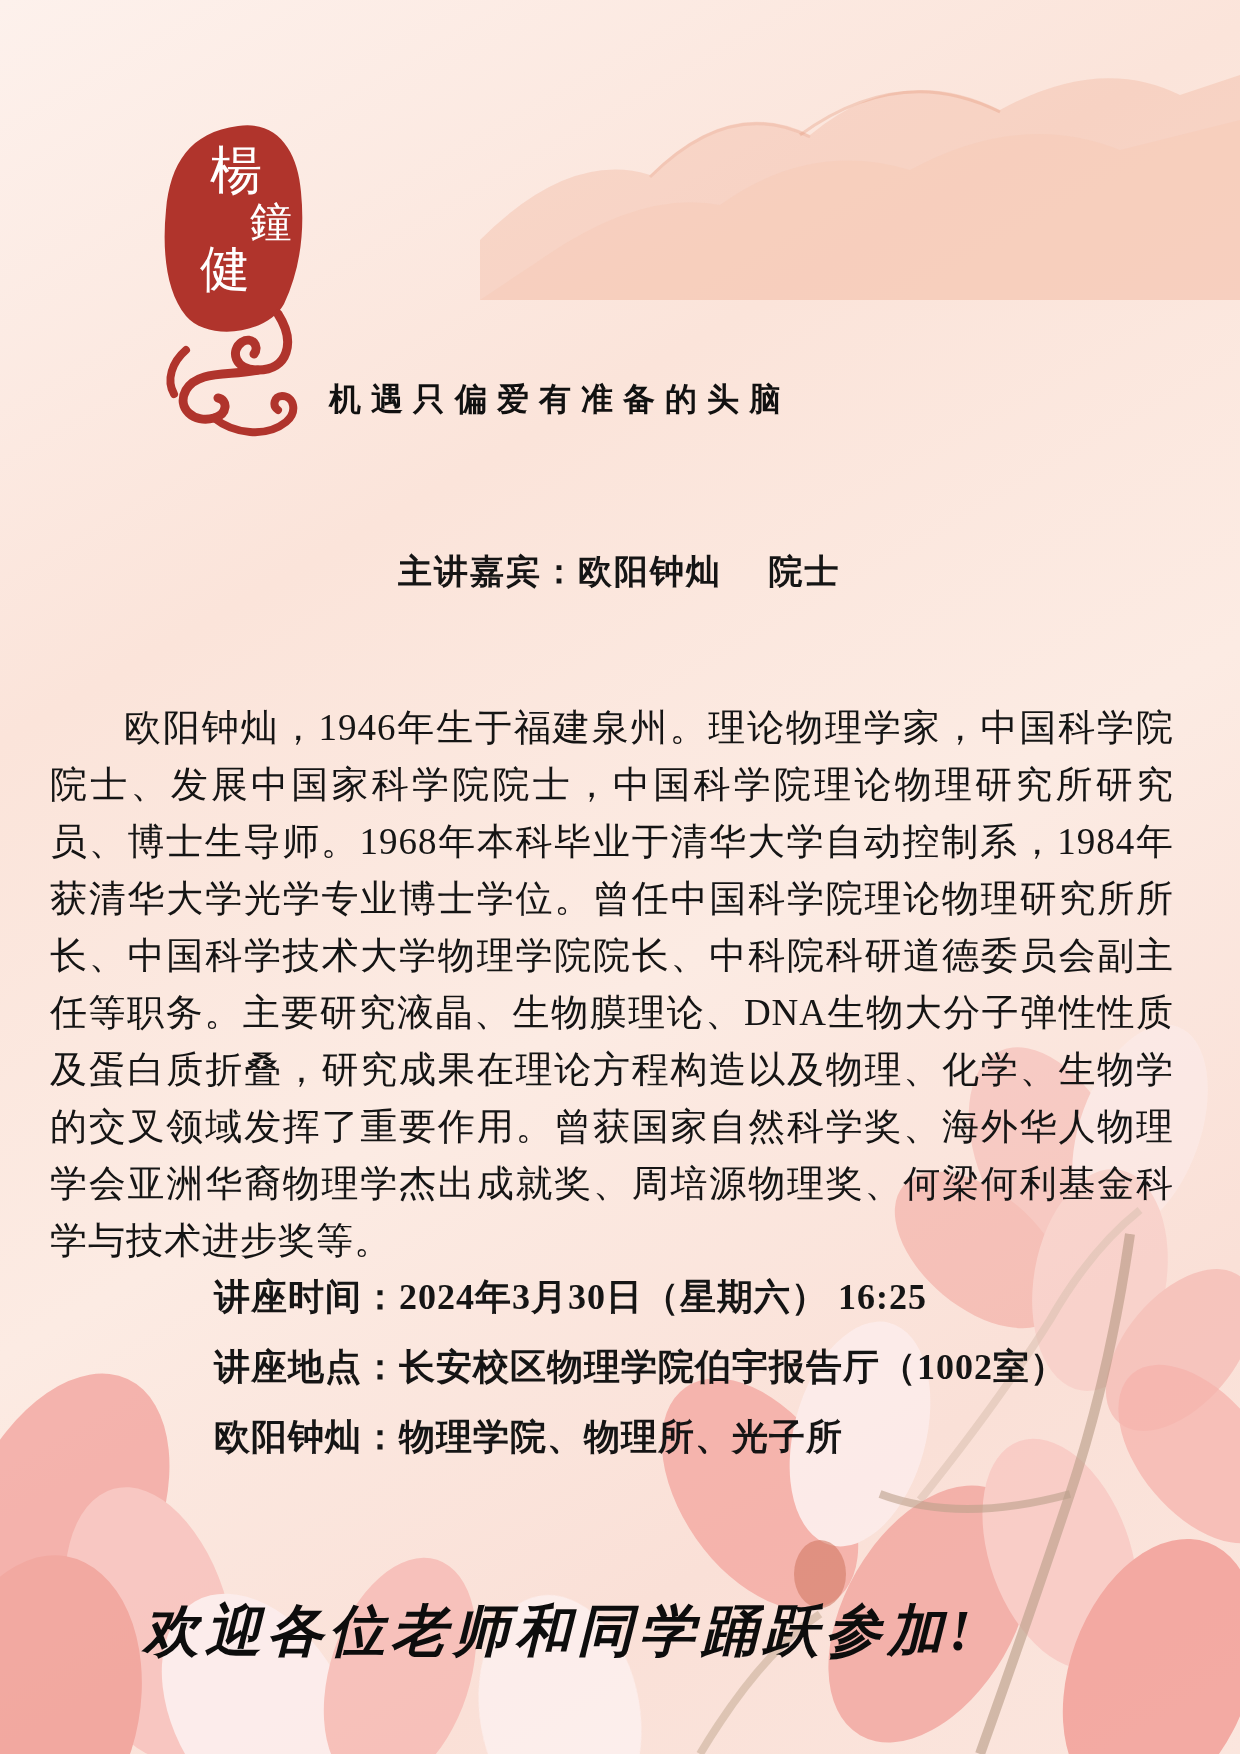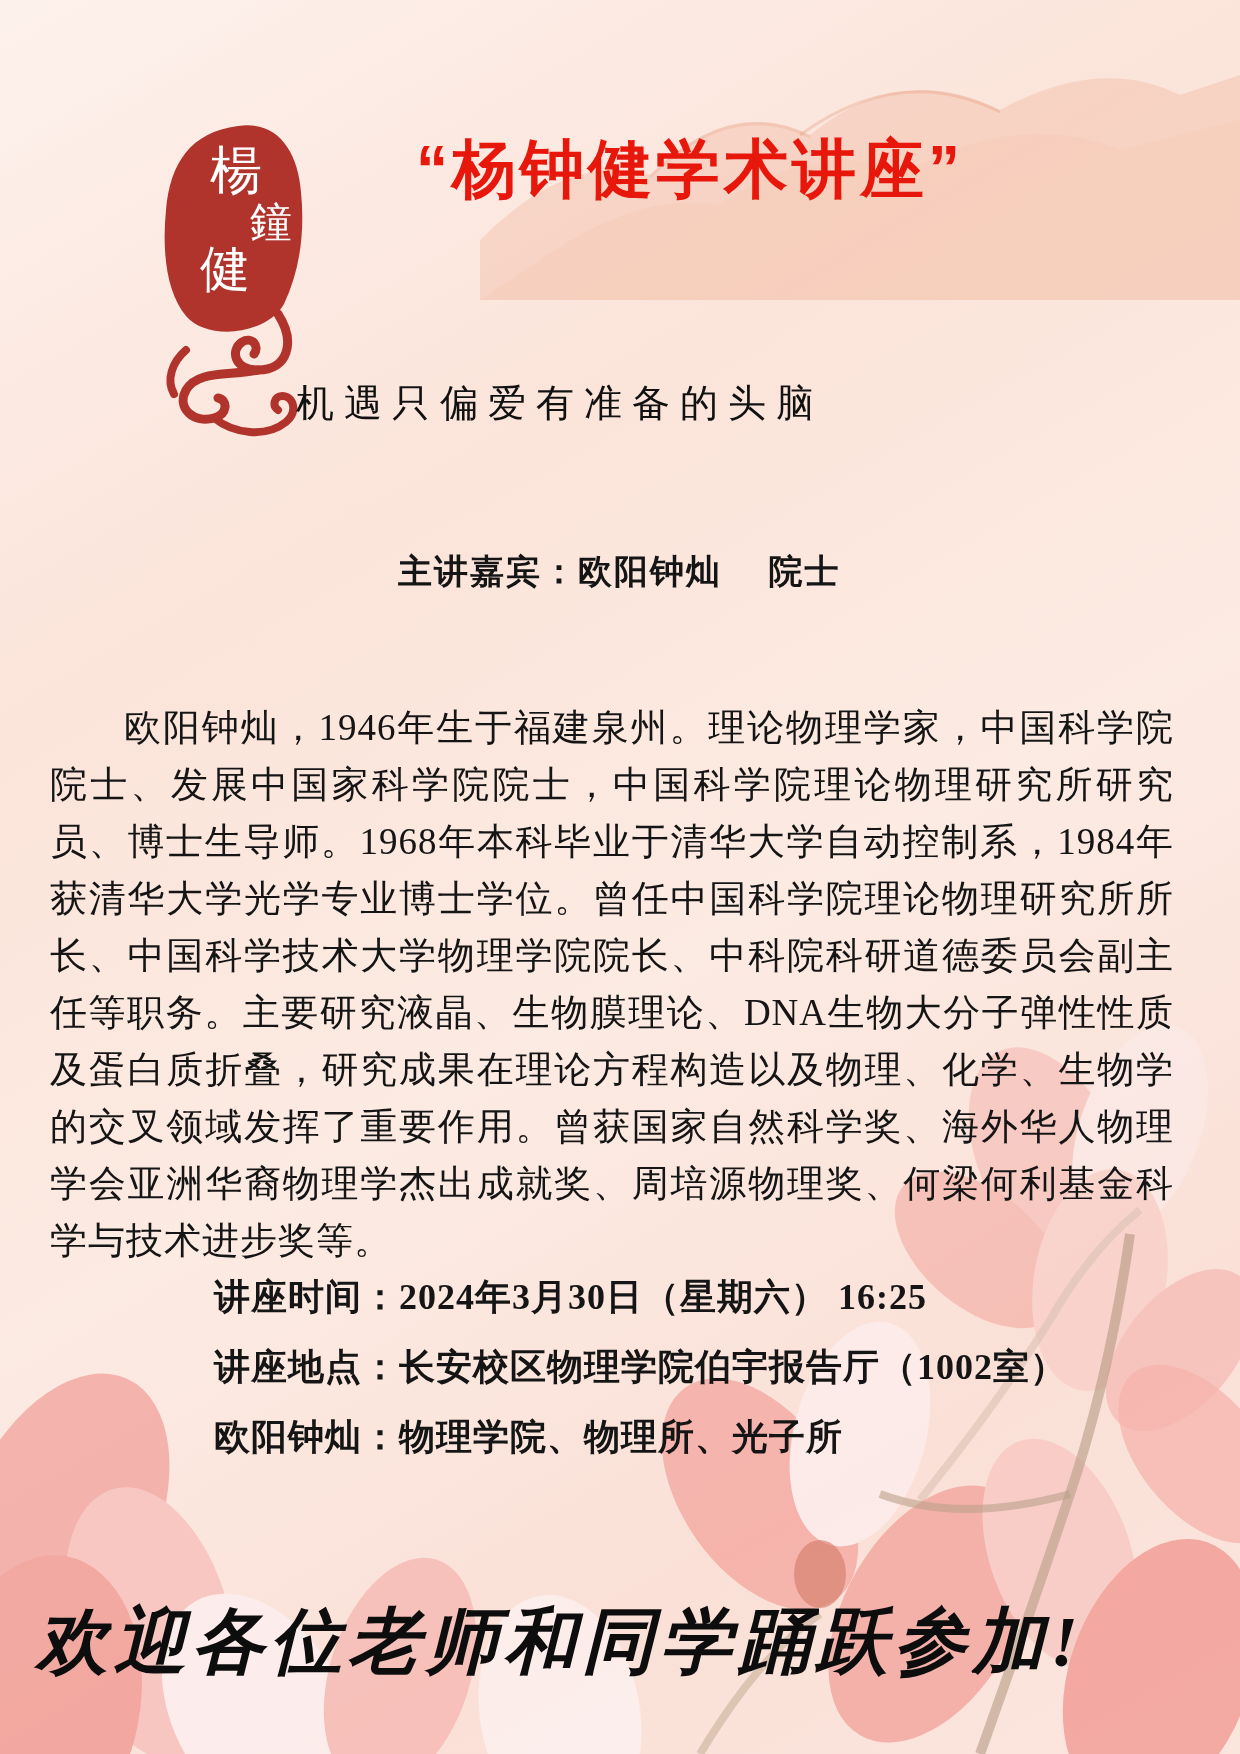--- a/index.html
+++ b/index.html
@@ -31,21 +31,21 @@
     line-height:102px;
     letter-spacing:4px;
     color:#e8170b;
     white-space:nowrap;
   }
 
   
   .lecture-title{
     position:absolute;left:0;top:378px;width:1120px;
     text-align:center;
-    font-size:38px;font-weight:normal;
+    font-size:32px;font-weight:bold;
     letter-spacing:10px;
     color:#111;
     white-space:nowrap;
   }
 
   
   .speakers{position:absolute;left:398px;top:546px;}
   .speaker-row{font-size:34px;line-height:52px;font-weight:bold;letter-spacing:2px;white-space:nowrap;}
   .speaker-name{display:inline-block;width:5.6em;}
 
@@ -59,21 +59,21 @@
   }
 
   
   .details{position:absolute;left:214px;top:1262px;}
   .detail-row{font-size:36px;line-height:70px;font-weight:bold;letter-spacing:1px;white-space:nowrap;}
 
   
   .footer{
     position:absolute;left:0;top:1594px;width:1120px;
     text-align:center;
-    font-size:72px;
+    font-size:56px;
     font-weight:900;
     font-style:italic;
     letter-spacing:6px;
     color:#0d0d0d;
     white-space:nowrap;
   }
 </style>
 </head>
 <body>
 
@@ -127,21 +127,20 @@
       <text x="62" y="168" font-size="50" fill="#ffffff" font-family="'Liberation Serif',serif">健</text>
       <g>
         <path d="M140,196 C158,224 150,252 120,252 C96,252 92,232 104,224 C114,218 122,228 116,236" stroke="#b0342c" stroke-width="9" fill="none" stroke-linecap="round"></path>
         <path d="M120,252 C90,258 60,252 48,272 C38,290 56,306 76,300 C90,296 90,282 80,280" stroke="#b0342c" stroke-width="9" fill="none" stroke-linecap="round"></path>
         <path d="M76,300 C96,316 128,320 148,304 C160,294 156,278 144,278 C136,278 134,288 140,292" stroke="#b0342c" stroke-width="8" fill="none" stroke-linecap="round"></path>
         <path d="M48,232 C34,244 28,262 36,276" stroke="#b0342c" stroke-width="8" fill="none" stroke-linecap="round"></path>
       </g>
     </svg>
 
     <div class="header">
-      <div class="title-line">“杨钟健学术讲座”</div>
     </div>
 
     <div class="lecture-title">机遇只偏爱有准备的头脑</div>
 
     <div class="speakers">
       <div class="speaker-row">
         <span>主讲嘉宾：</span><span class="speaker-name">欧阳钟灿</span><span>院士</span>
       </div>
     </div>
 

